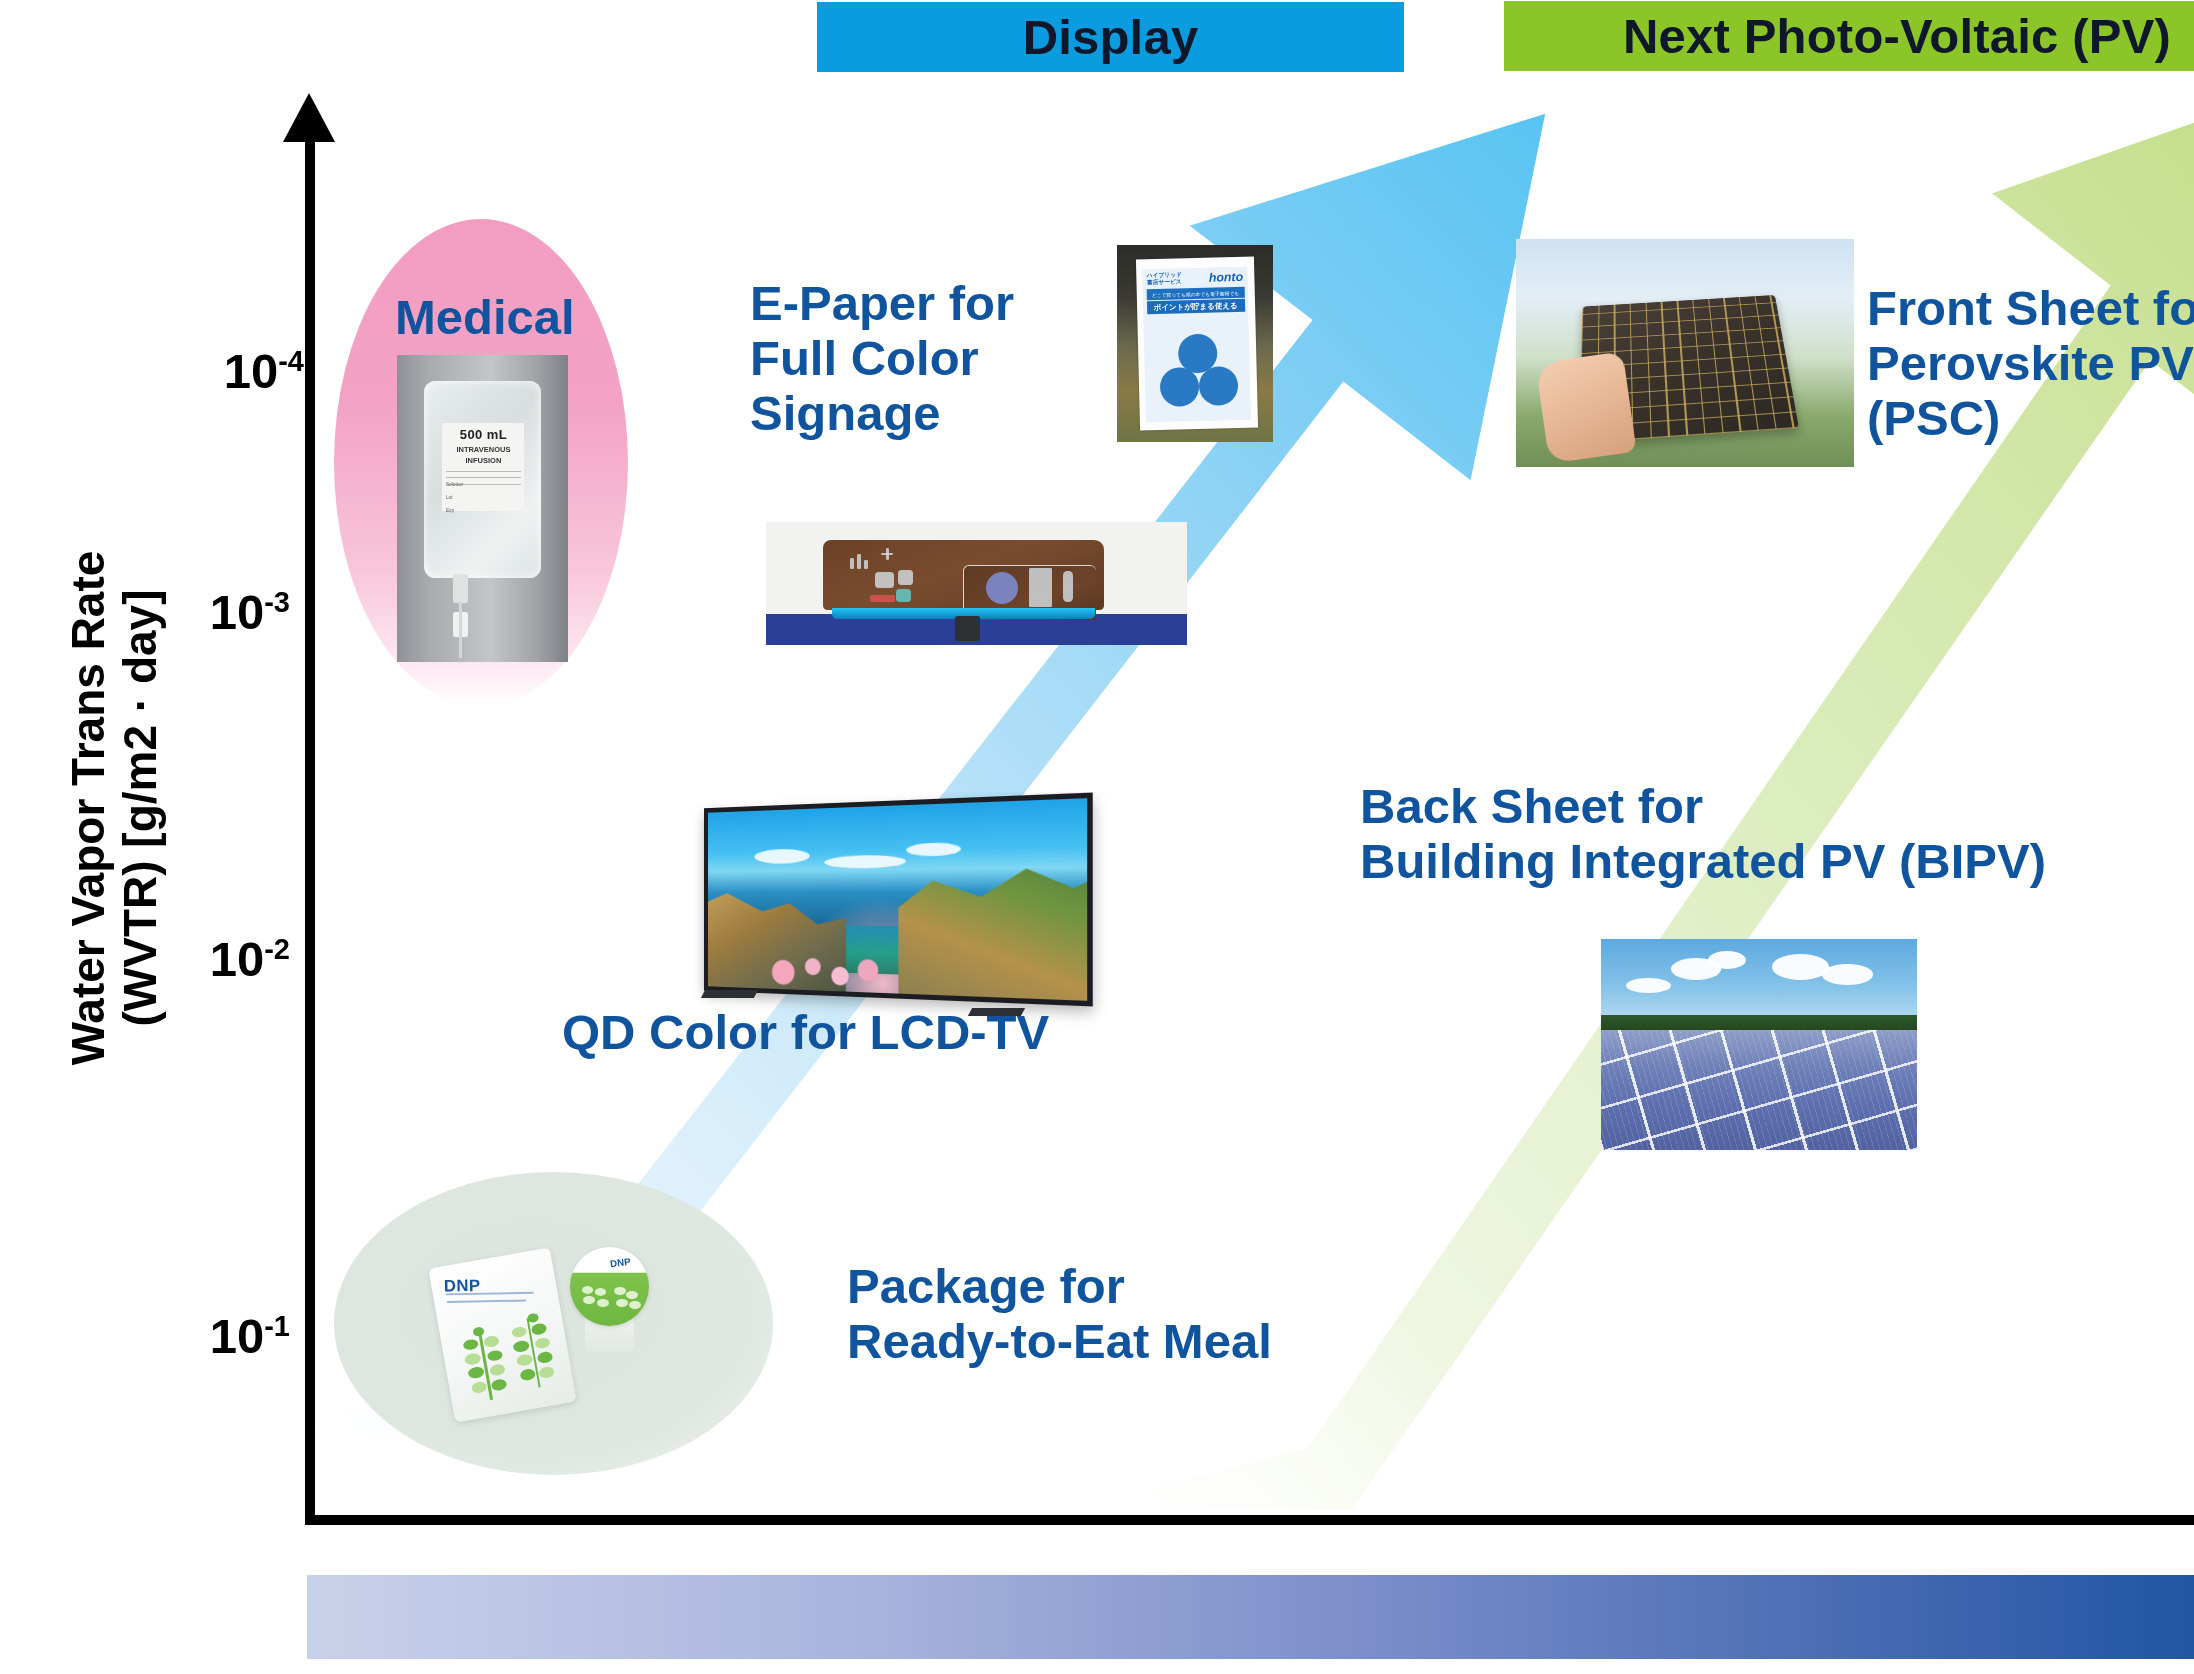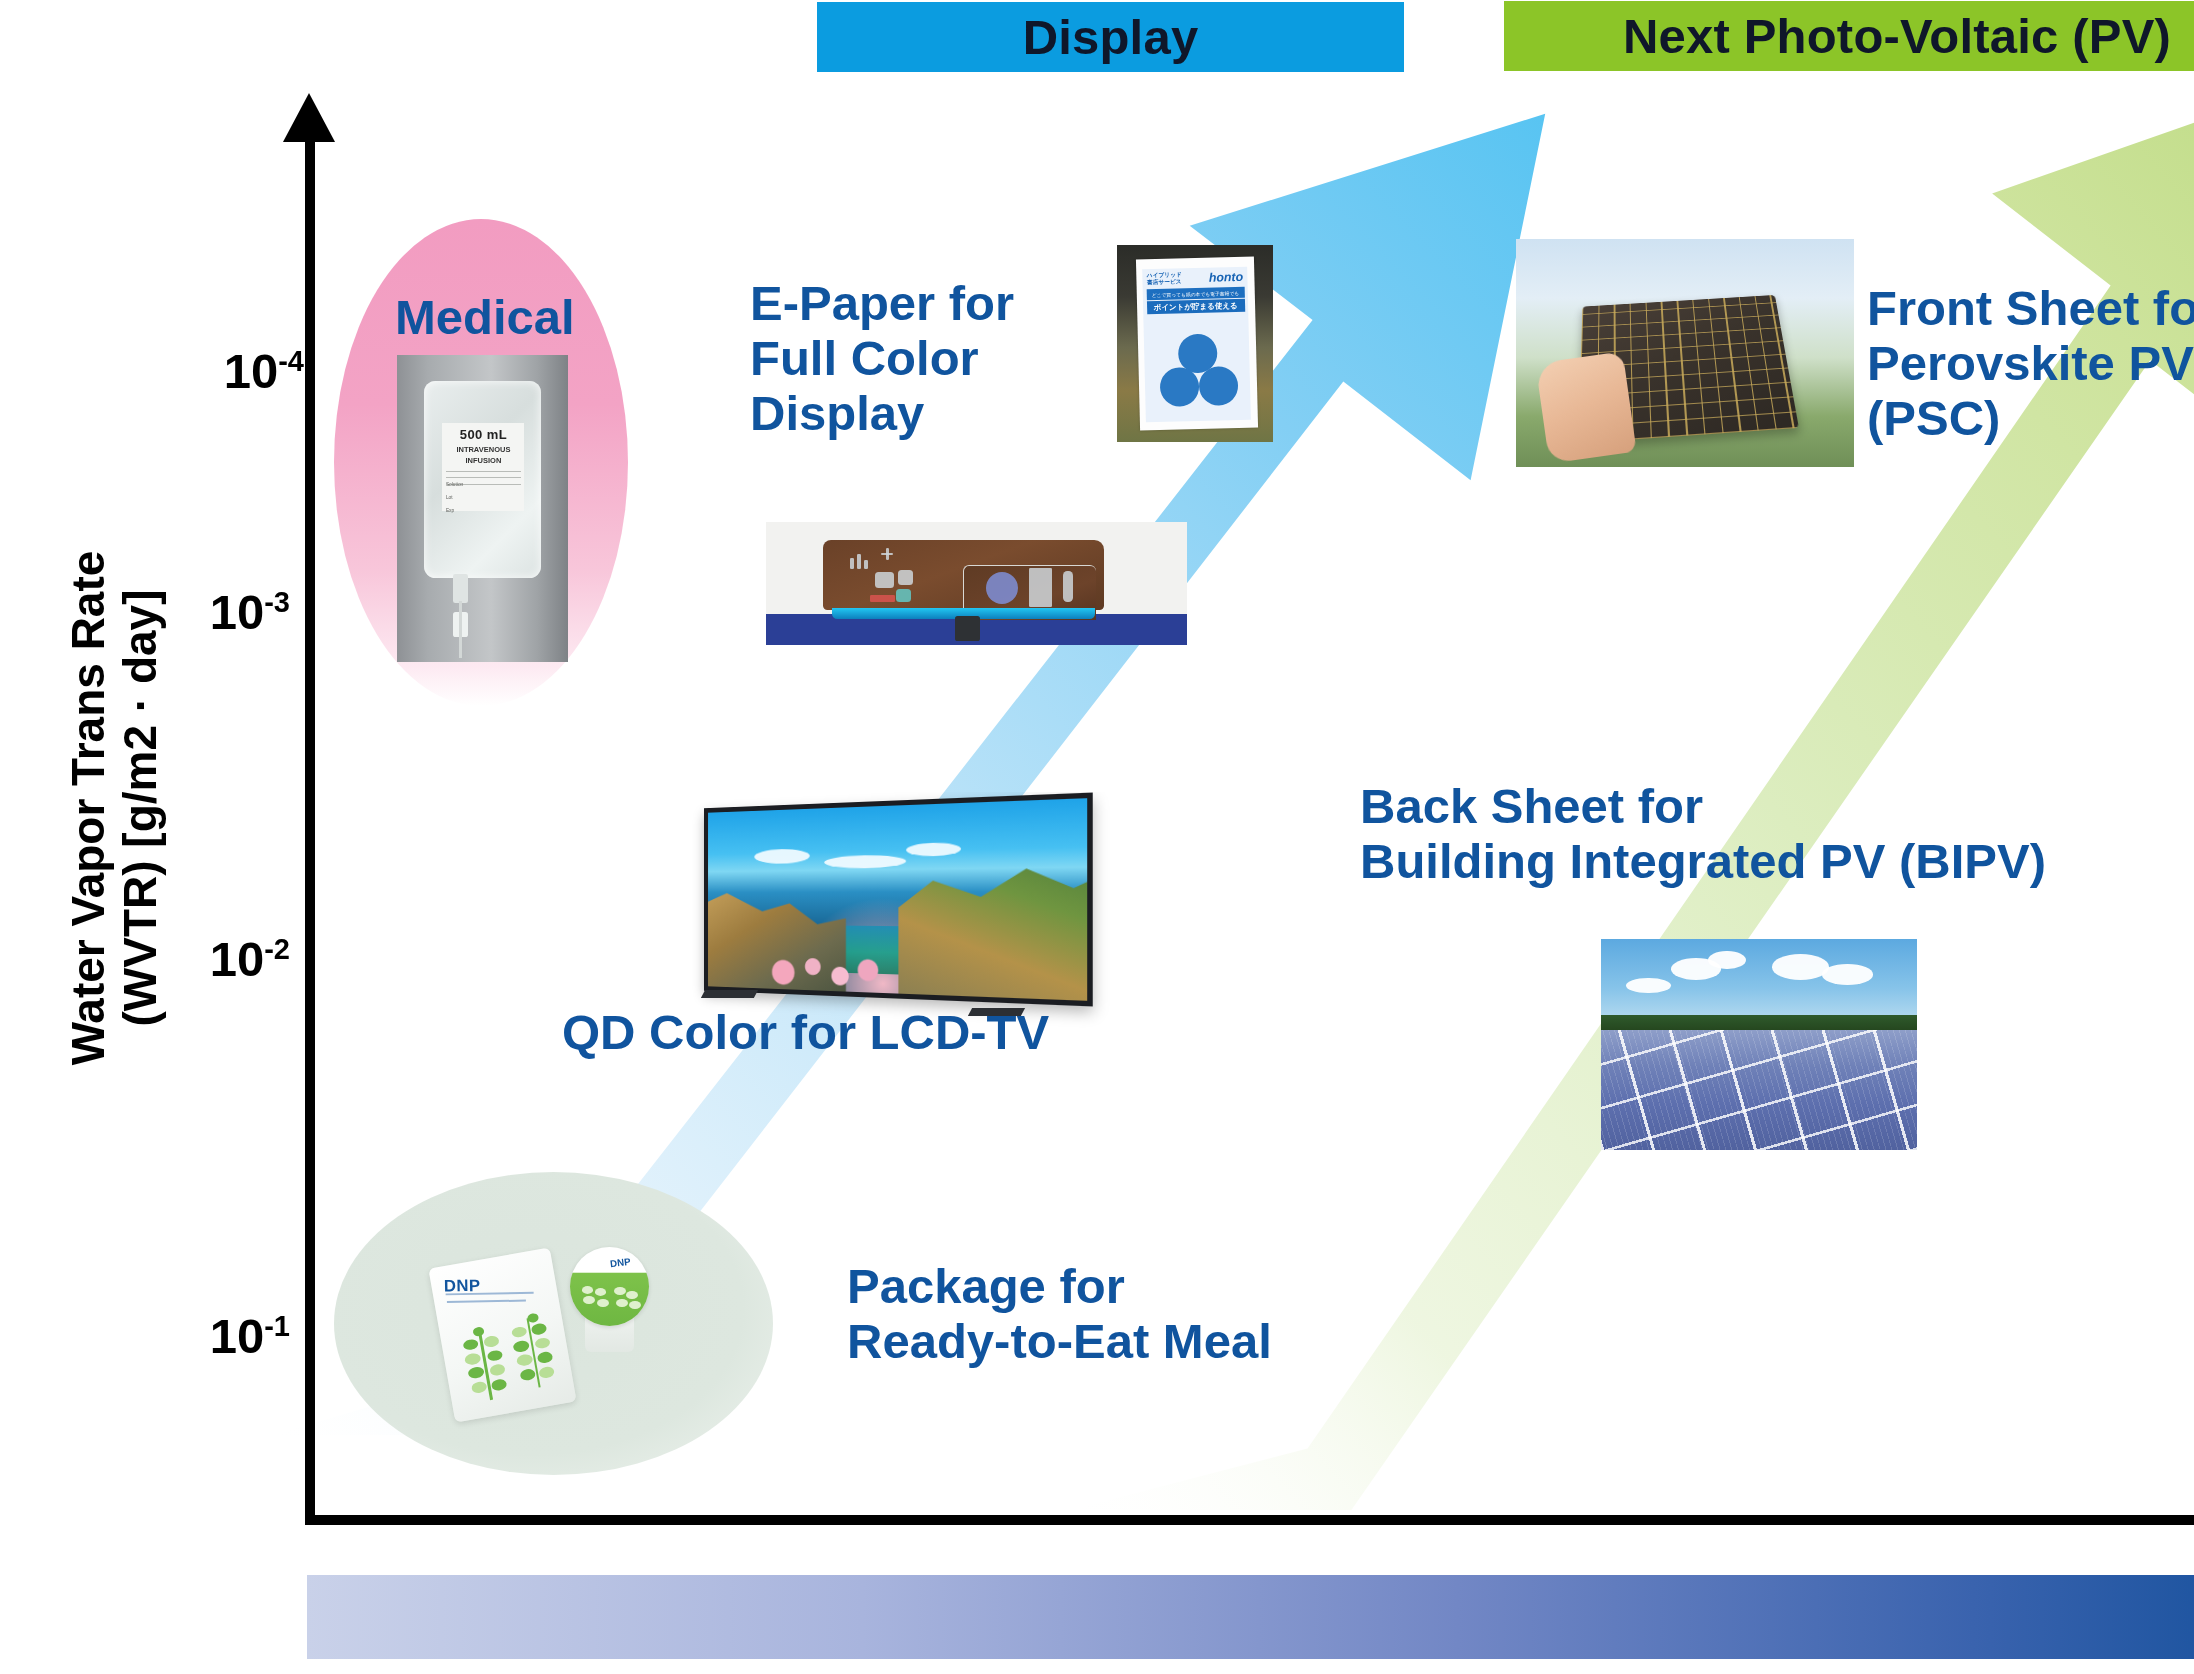--- a/index.html
+++ b/index.html
@@ -256,21 +256,21 @@
     </div>
     <div class="iv-port"></div>
     <div class="iv-conn"></div>
     <div class="iv-tube"></div>
   </div>
 
   <div class="lbl" id="lbl-medical">Medical</div>
 
   <div class="lbl" id="lbl-epaper">E-Paper for
 Full Color
-Display</div>
+Signage</div>
 
   <div class="photo" id="photo-signage">
     <div class="sign-white">
       <div class="sign-inner">
         <div class="sign-row1">
           <div class="sign-jp">
             <div>ハイブリッド</div>
             <div>書店サービス</div>
           </div>
           <div class="sign-honto">honto</div>

